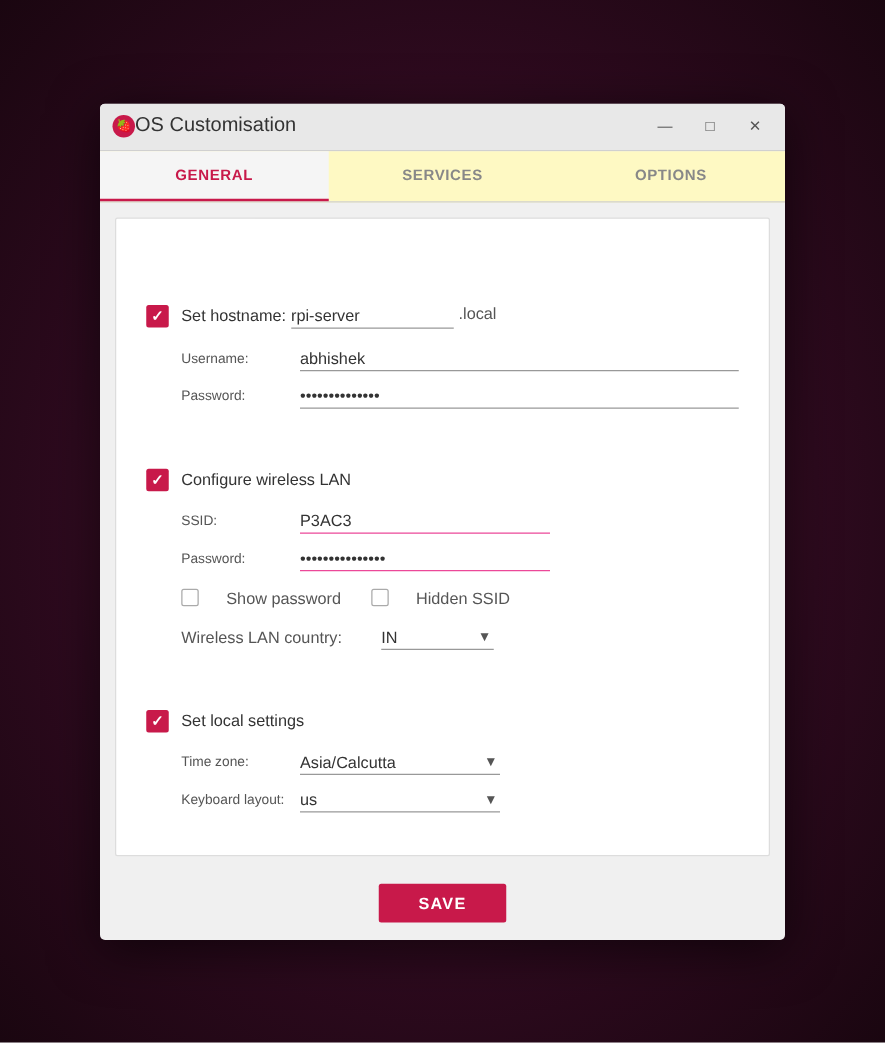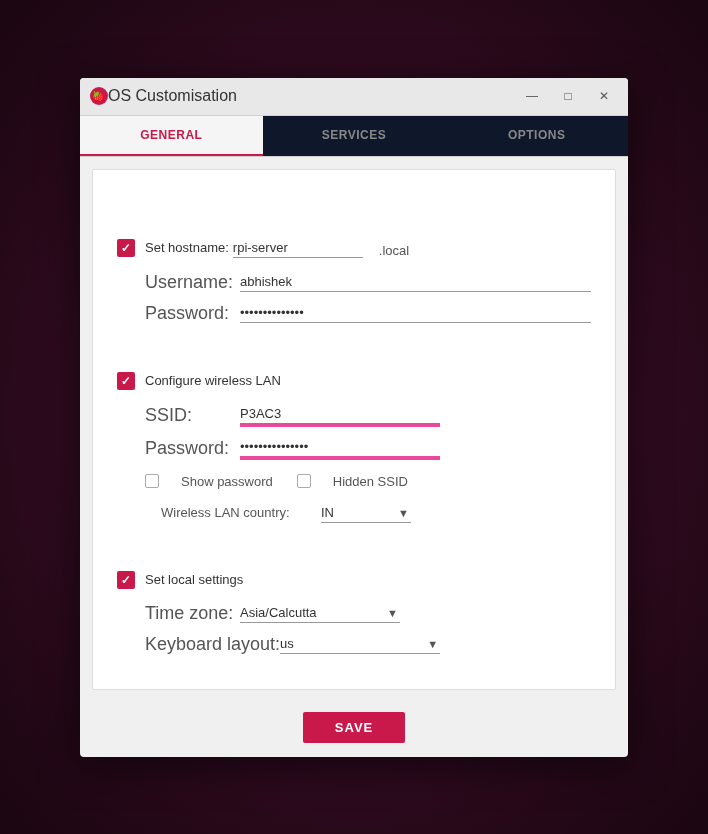--- a/index.html
+++ b/index.html
@@ -53,21 +53,21 @@
       border: none;
       cursor: pointer;
       font-size: 12px;
       color: #555;
       border-radius: 2px;
     }
 
     
     .tabs {
       display: flex;
-      background: #0f172a;
+      background: #fef9c3;
       border-bottom: 1px solid #d0d0d0;
     }
 
     .tab {
       flex: 1;
       text-align: center;
       padding: 12px 0;
       font-size: 12px;
       font-weight: 600;
       letter-spacing: 0.5px;
@@ -132,21 +132,21 @@
       margin-bottom: 14px;
     }
 
     .field-row {
       display: flex;
       align-items: center;
       margin-bottom: 10px;
     }
 
     .field-label {
-      font-size: 18px;
+      font-size: 11px;
       color: #555;
       min-width: 95px;
     }
 
     .field-input-wrapper {
       display: flex;
       align-items: center;
       flex: 1;
     }
 
@@ -156,43 +156,43 @@
       border-bottom: 1px solid #999;
       background: transparent;
       font-size: 13px;
       color: #333;
       padding: 2px 0;
       outline: none;
     }
 
     .hostname-row {
       display: flex;
-      align-items: flex-end;
-      gap: 16px;
+      align-items: flex-start;
+      gap: 4px;
     }
 
     .hostname-input {
       border: none;
       border-bottom: 1px solid #999;
       background: transparent;
       font-size: 13px;
       color: #333;
       padding: 2px 0;
       outline: none;
       width: 130px;
     }
 
     .hostname-suffix {
       font-size: 13px;
       color: #555;
     }
 
     .ssid-input {
       border: none;
-      border-bottom: 4px solid #ec4899;
+      border-bottom: 1px solid #ec4899;
       background: transparent;
       font-size: 13px;
       color: #333;
       padding: 2px 0;
       outline: none;
       width: 200px;
     }
 
     
     .options-row {
@@ -247,21 +247,21 @@
       transform: translateY(-50%);
       pointer-events: none;
       font-size: 11px;
       color: #555;
     }
 
     
     .country-row {
       display: flex;
       align-items: center;
-      margin-left: 44px;
+      margin-left: 28px;
       margin-bottom: 14px;
     }
 
     .country-label {
       font-size: 13px;
       color: #555;
       min-width: 160px;
     }
 
     

